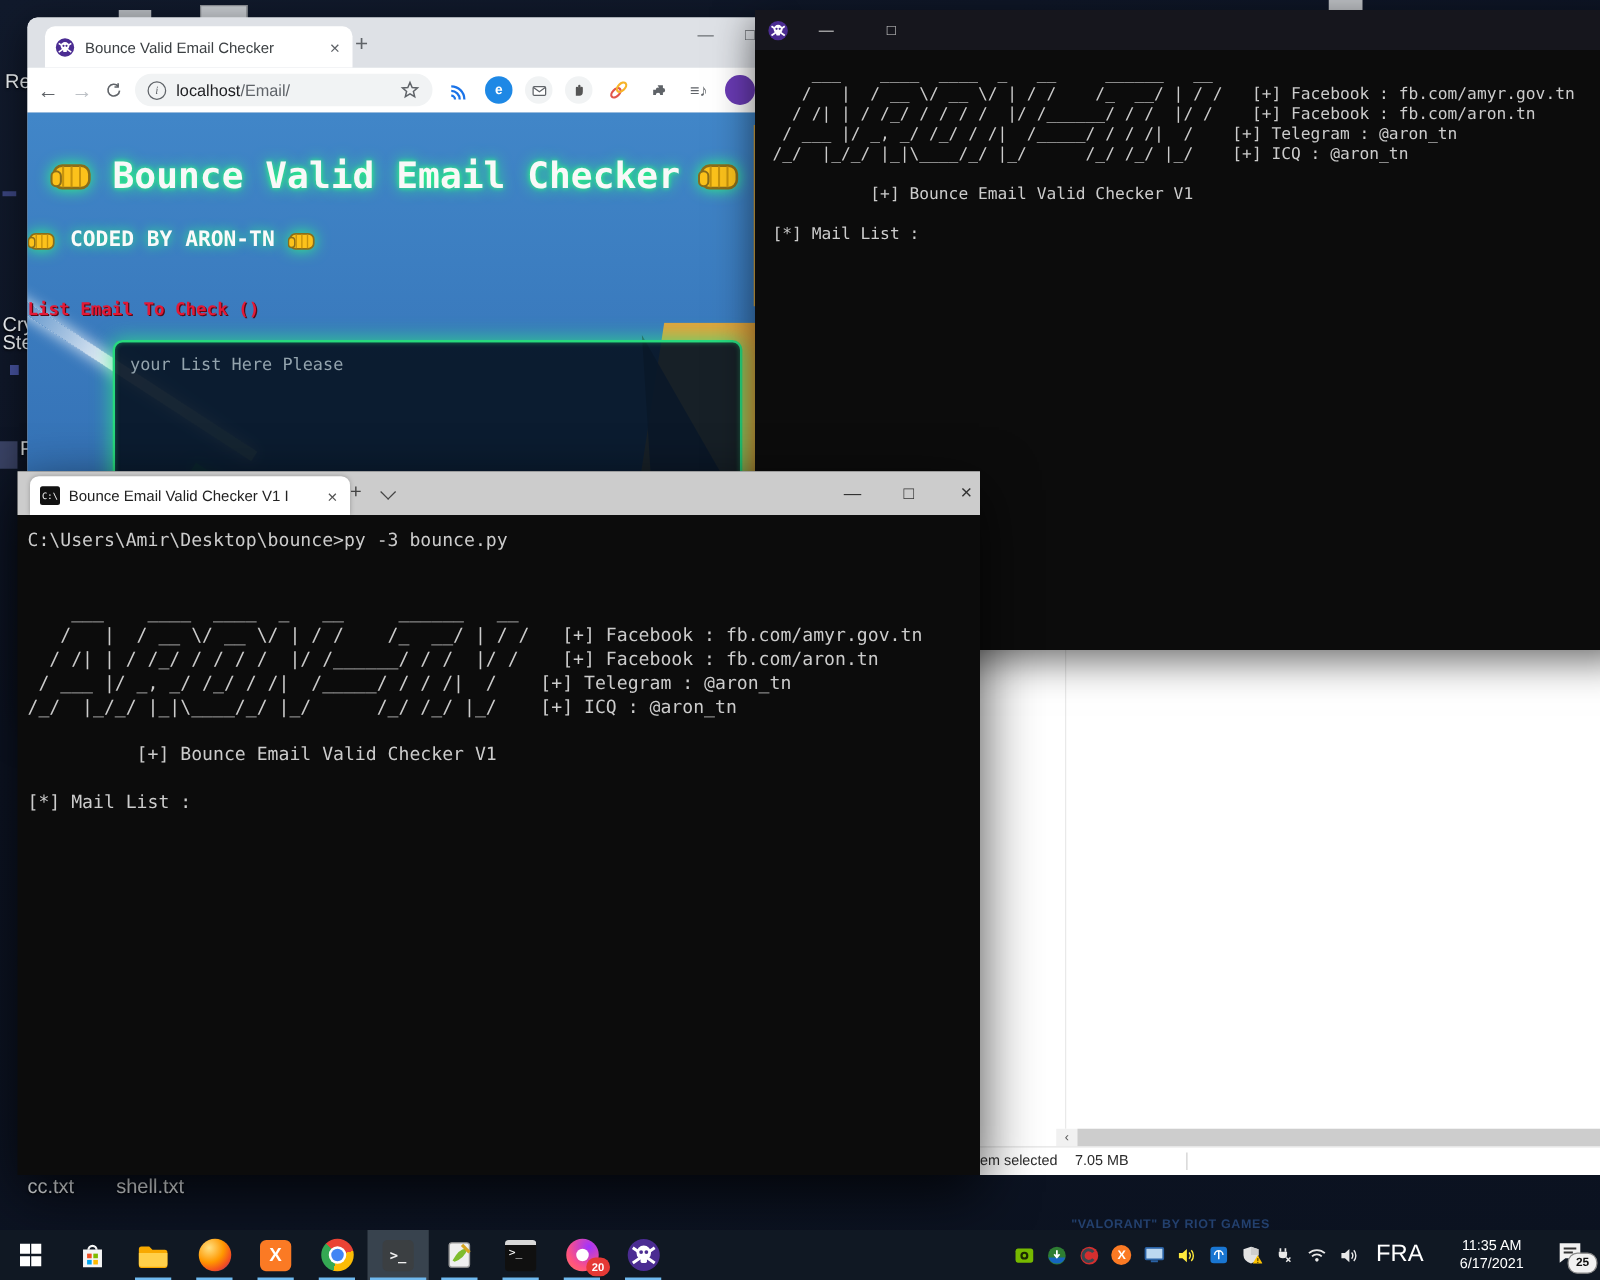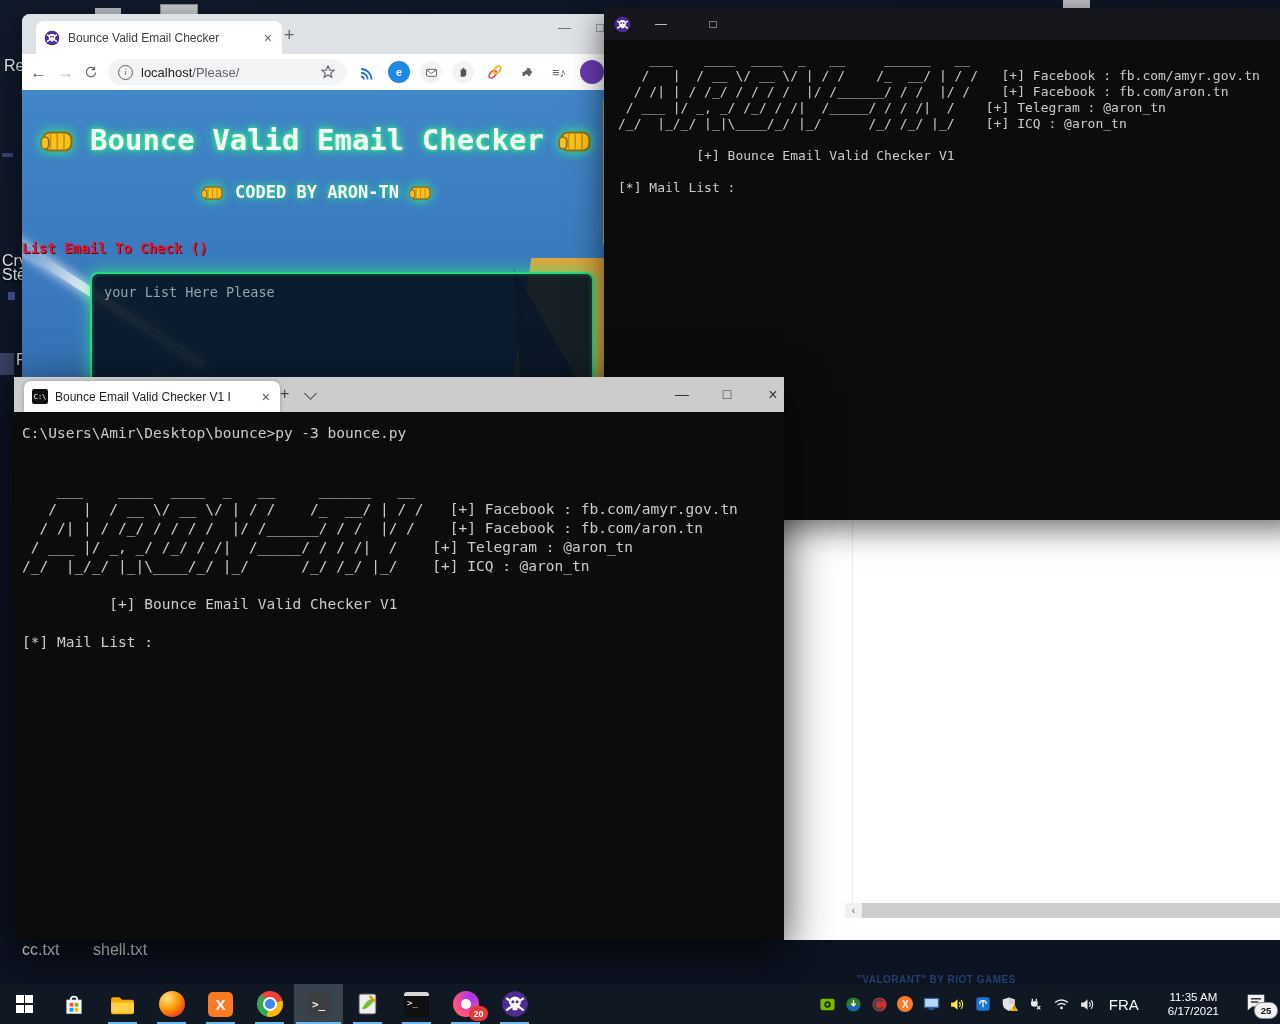--- a/index.html
+++ b/index.html
@@ -31,21 +31,21 @@
   .ext{width:22px;height:22px;display:flex;align-items:center;justify-content:center;flex:0 0 auto;}
   .circ{border-radius:50%;}
   .c-page{position:relative;height:484px;overflow:hidden;
     background:linear-gradient(180deg,#4186c8 0%,#3674b8 55%,#2d67a8 100%);}
   .shape{position:absolute;}
   .pg-title-row{position:absolute;left:0;right:0;top:32px;display:flex;align-items:center;
     justify-content:center;gap:14px;}
   .pg-title{font-family:"DejaVu Sans Mono",monospace;font-weight:bold;font-size:29px;color:#f8f8f8;
     text-shadow:0 0 12px #2aff80,0 0 4px #2aff80;white-space:nowrap;}
   .pg-sub-row{position:absolute;left:0;right:0;top:90px;display:flex;align-items:center;
-    justify-content:center;gap:10px;}
+    justify-content:flex-start;gap:10px;}
   .pg-sub{font-family:"DejaVu Sans Mono",monospace;font-weight:bold;font-size:17px;color:#fafafa;
     text-shadow:0 0 9px #2aff80;}
   .fist{filter:drop-shadow(0 0 6px #2aff80);}
   .pg-red{position:absolute;left:0;right:0;top:150px;text-align:left;
     font-family:"DejaVu Sans Mono",monospace;font-weight:bold;font-size:14px;color:#e31937;
     text-shadow:1px 1px 0 #5a0a14;}
   .pg-ta{position:absolute;left:68px;top:182px;width:504px;height:260px;box-sizing:border-box;
     background:rgba(8,22,38,.93);border:2px solid #27d97e;border-radius:8px;
     box-shadow:0 0 16px rgba(45,230,130,.85),inset 0 0 4px rgba(45,230,130,.4);
     color:#cfd8dc;font-family:"DejaVu Sans Mono",monospace;font-size:13.5px;padding:10px 12px;resize:none;outline:none;}
@@ -90,21 +90,21 @@
     display:flex;align-items:stretch;}
   .tb-cell{width:49px;display:flex;align-items:center;justify-content:center;position:relative;}
   .tb-cell .under{position:absolute;bottom:0;left:10px;right:10px;height:2.5px;background:#6fb9ef;}
   .tb-cell.focus{background:#38434e;}
   .tb-cell.focus .under{left:2px;right:2px;}
   .tb-badge{position:absolute;right:2px;bottom:3px;min-width:15px;height:15px;border-radius:8px;
     background:#e53935;color:#fff;font-size:9px;font-weight:bold;display:flex;align-items:center;
     justify-content:center;padding:0 2px;}
   .tray{margin-left:auto;display:flex;align-items:center;gap:9px;padding-right:6px;}
   .tray-ico{width:17px;height:17px;display:flex;align-items:center;justify-content:center;}
-  .tray-lang{color:#fff;font-size:15px;margin:0 4px;}
+  .tray-lang{color:#fff;font-size:19px;margin:0 4px;}
   .tray-clock{color:#fff;font-size:11.5px;text-align:center;line-height:14px;margin:0 16px;}
   .notif{position:relative;width:30px;height:26px;}
   .notif-badge{position:absolute;right:-4px;bottom:-2px;width:22px;height:15px;border-radius:8px;
     background:#f2f2f2;border:1px solid #888;color:#111;font-size:9.5px;font-weight:bold;
     display:flex;align-items:center;justify-content:center;}
   .start-grid{display:grid;grid-template-columns:8px 8px;grid-template-rows:8px 8px;gap:1.5px;}
   .start-grid div{background:#fff;}
   .chrome-logo{position:relative;width:26px;height:26px;border-radius:50%;
     background:conic-gradient(from -45deg,#ea4335 0 120deg,#fbbc05 120deg 240deg,#34a853 240deg 360deg);}
   .chrome-logo::before{content:"";position:absolute;left:6px;top:6px;width:14px;height:14px;
@@ -270,21 +270,21 @@
       <span class="c-winbtn" style="left:574px;">□</span>
     </div>
     <div class="c-toolbar">
       <span class="nav-ico">←</span>
       <span class="nav-ico dim">→</span>
       <svg width="17" height="17" viewBox="0 0 24 24">
           <use href="#reload"></use>
         </svg>
       <div class="omnibox">
         <span class="info-dot">i</span>
-        <span class="url"><span>localhost</span><span class="path">/Please/</span></span>
+        <span class="url"><span>localhost</span><span class="path">/Email/</span></span>
         <svg width="16" height="16" viewBox="0 0 24 24" style="margin-left:auto">
             <use href="#star"></use>
           </svg>
       </div>
       <span class="ext">
           <svg width="18" height="18" viewBox="0 0 24 24">
             <use href="#cast"></use>
           </svg>
         </span>
       <span class="ext circ" style="background:#1e88e5;">
@@ -362,20 +362,25 @@
 
 [*] Mail List :</pre>
   </div>
 
   <div class="explorer">
     <div class="exp-sep"></div>
     <div class="exp-scroll">
       <span class="exp-arrow">‹</span>
       <span class="exp-thumb"></span>
     </div>
+    <div class="exp-status">
+      <span>em selected</span>
+      <span class="sz">7.05 MB</span>
+      <span class="exp-vline"></span>
+    </div>
   </div>
 
   <div class="term">
     <div class="term-bar">
       <div class="term-tab">
         <span class="cmd-ico">C:\</span>
         <span class="term-tab-title">Bounce Email Valid Checker V1 I</span>
         <span class="c-x" style="color:#555;">×</span>
       </div>
       <span class="term-plus">+</span>

